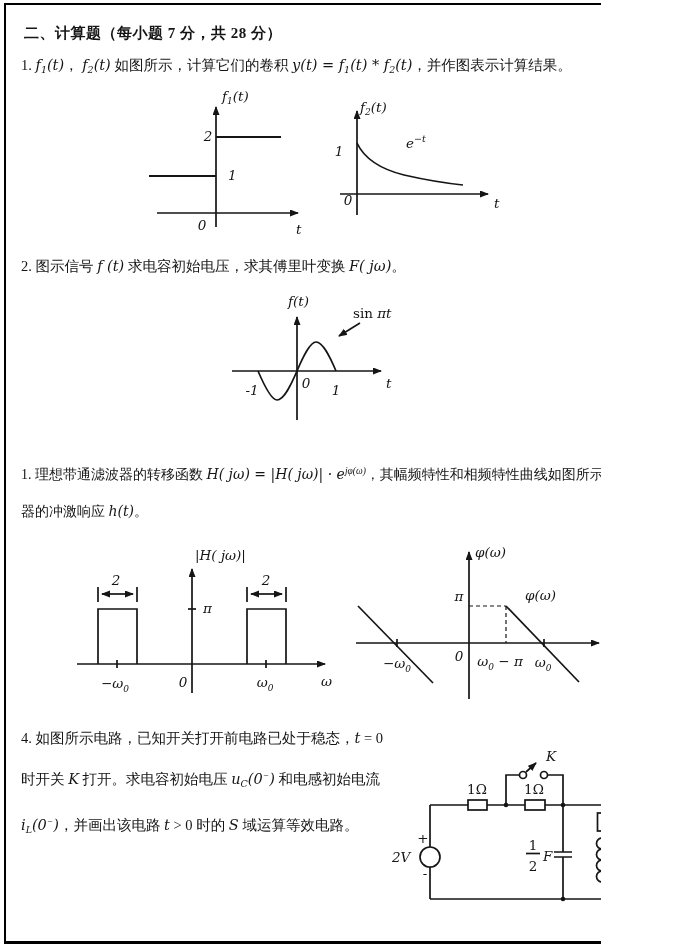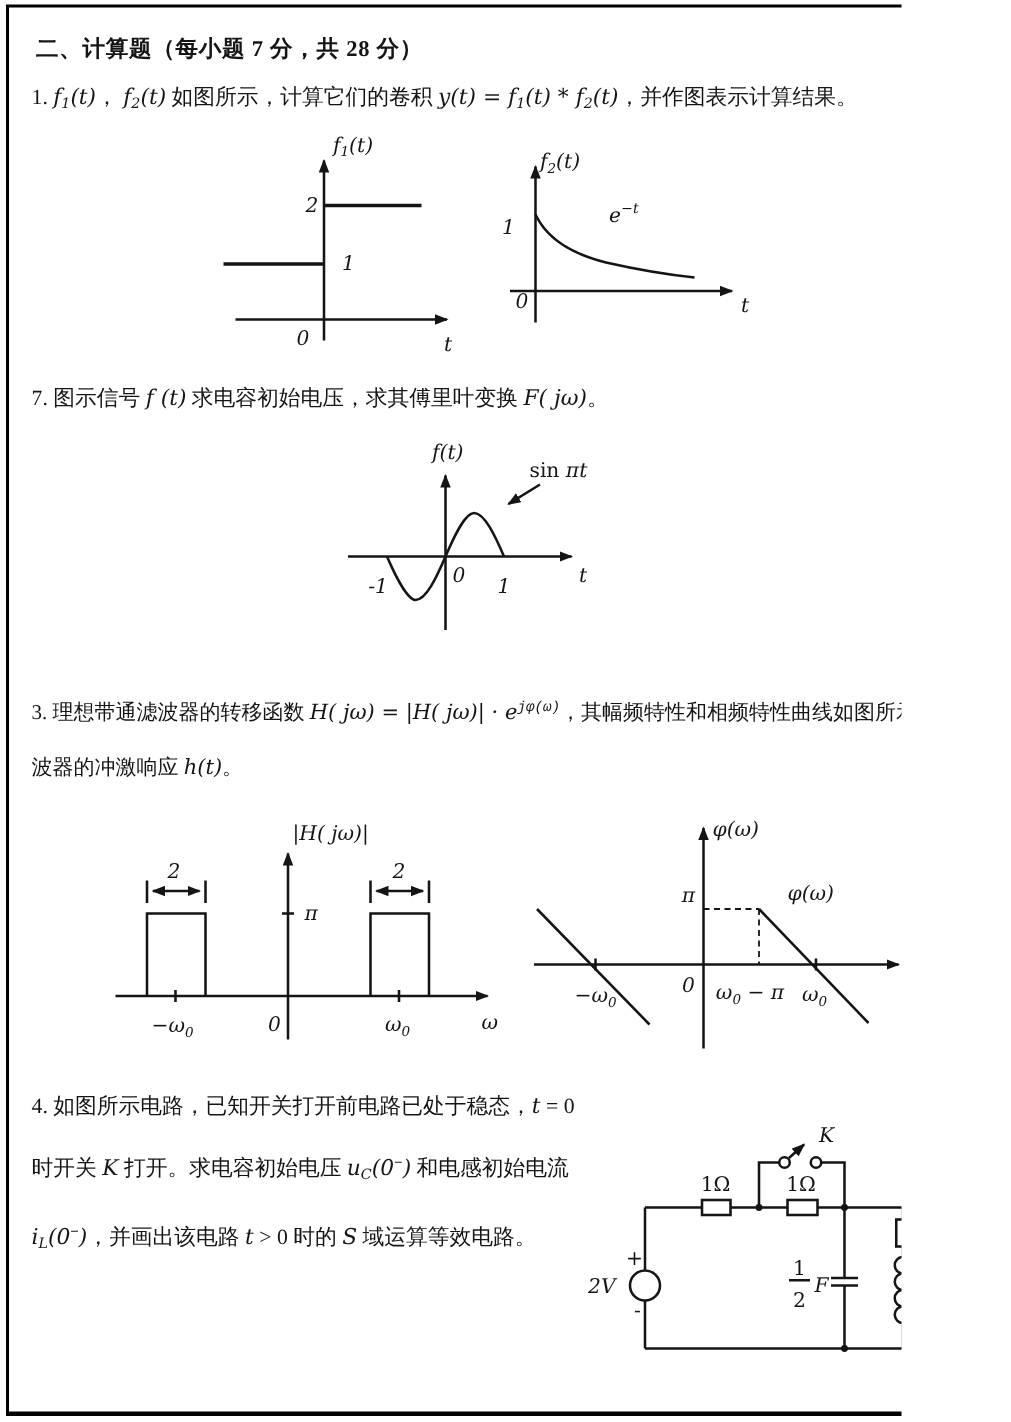--- a/index.html
+++ b/index.html
@@ -6,21 +6,21 @@
   #page{position:relative;width:601px;height:948px;background:#fff;overflow:hidden;
         font-family:"Liberation Serif","DejaVu Serif",serif;color:#151515;}
   .frame{position:absolute;left:4px;top:3px;width:662px;height:936px;
          border:2px solid #000;border-bottom-width:3px;pointer-events:none;}
   .p{position:absolute;font-size:14.5px;line-height:24px;color:#151515;}
   .hdr{font-weight:bold;font-size:15px;letter-spacing:.5px;}
   .wrap{line-height:37px;}
   .seg-cn{font-family:"Liberation Serif","DejaVu Serif",serif;}
   .seg-math{font-family:"DejaVu Serif","Liberation Serif",serif;font-style:italic;}
   .seg-sub{font-family:"DejaVu Serif",serif;font-style:italic;font-size:9.5px;vertical-align:-3px;}
-  .seg-sup{font-family:Liberation Mono, monospace;font-style:italic;font-size:9.5px;vertical-align:5px;}
+  .seg-sup{font-family:Liberation Serif, serif;font-style:italic;font-size:9.5px;vertical-align:5px;}
   svg{position:absolute;overflow:visible;}
   svg text{font-family:"DejaVu Serif","Liberation Serif",serif;fill:#151515;font-size:13.5px;}
   .it{font-style:italic;}
   .ln{stroke:#151515;stroke-width:1.7;fill:none;}
   .thick{stroke-width:2.2;}
   .dash{stroke:#151515;stroke-width:1.2;fill:none;stroke-dasharray:4,3;}
 </style>
 </head>
 <body>
 
@@ -55,36 +55,36 @@
     <text x="30" y="17" class="it" font-size="14.5"><tspan>f</tspan><tspan dy="3" font-size="9">2</tspan><tspan dy="-3">(t)</tspan></text>
     <line class="ln" x1="27" y1="120" x2="27" y2="16" marker-end="url(#ah)"></line>
     <line class="ln" x1="10" y1="99" x2="158" y2="99" marker-end="url(#ah)"></line>
     <path class="ln" stroke-width="1.8" d="M27,48 C34,63 50,74 74,80 C96,85 114,88 133,90"></path>
     <text x="9" y="61" class="it" text-anchor="middle">1</text>
     <text x="76" y="53" class="it"><tspan>e</tspan><tspan dy="-6" font-size="9.5">−t</tspan></text>
     <text x="18" y="110" class="it" text-anchor="middle">0</text>
     <text x="164" y="113" class="it" font-size="14.5">t</text>
   </svg>
 
-  <div class="p" style="left:21px;top:254px;width:636px;"><span class="seg-cn">7. 图示信号 </span><span class="seg-math">f (t)</span><span class="seg-cn"> 求电容初始电压，求其傅里叶变换 </span><span class="seg-math">F( jω)</span><span class="seg-cn">。</span></div>
+  <div class="p" style="left:21px;top:254px;width:636px;"><span class="seg-cn">2. 图示信号 </span><span class="seg-math">f (t)</span><span class="seg-cn"> 求电容初始电压，求其傅里叶变换 </span><span class="seg-math">F( jω)</span><span class="seg-cn">。</span></div>
 
   <svg style="left:228px;top:290px;" width="175" height="140">
     <text x="60" y="16" class="it" font-size="14.5">f(t)</text>
     <line class="ln" x1="69" y1="130" x2="69" y2="27" marker-end="url(#ah)"></line>
     <line class="ln" x1="4" y1="81" x2="153" y2="81" marker-end="url(#ah)"></line>
     <path class="ln" stroke-width="1.8" d="M30,81 C36,95 44,110 49,110 C56,110 63,95 69,81 C75,67 82,52 88,52 C95,52 102,67 108,81"></path>
     <text x="125" y="28"><tspan>sin </tspan><tspan class="it">πt</tspan></text>
     <line class="ln" stroke-width="1.4" x1="132" y1="33" x2="111" y2="46" marker-end="url(#ah)"></line>
     <text x="24" y="105" class="it" text-anchor="middle" font-size="12.5">-1</text>
     <text x="78" y="98" class="it" text-anchor="middle">0</text>
     <text x="108" y="105" class="it" text-anchor="middle">1</text>
     <text x="158" y="98" class="it" font-size="14.5">t</text>
   </svg>
 
-  <div class="p wrap" style="left:21px;top:453px;width:645px;font-size:14px;"><span class="seg-cn">3. 理想带通滤波器的转移函数 </span><span class="seg-math">H( jω) = |H( jω)| · e</span><span class="seg-sup">jφ(ω)</span><span class="seg-cn">，其幅频特性和相频特性曲线如图所示，求滤波器的冲激响应 </span><span class="seg-math">h(t)</span><span class="seg-cn">。</span></div>
+  <div class="p wrap" style="left:21px;top:453px;width:645px;font-size:14px;"><span class="seg-cn">1. 理想带通滤波器的转移函数 </span><span class="seg-math">H( jω) = |H( jω)| · e</span><span class="seg-sup">jφ(ω)</span><span class="seg-cn">，其幅频特性和相频特性曲线如图所示，求滤波器的冲激响应 </span><span class="seg-math">h(t)</span><span class="seg-cn">。</span></div>
 
   <svg style="left:35px;top:540px;" width="300" height="160">
     <text x="160" y="20" class="it" font-size="15">|H( jω)|</text>
     <line class="ln" x1="157" y1="153" x2="157" y2="29" marker-end="url(#ah)"></line>
     <line class="ln" x1="42" y1="124" x2="290" y2="124" marker-end="url(#ah)"></line>
     <path class="ln" stroke-width="1.8" d="M63,124 V69 H102 V124"></path>
     <path class="ln" stroke-width="1.8" d="M212,124 V69 H251 V124"></path>
     <line class="ln" x1="153" y1="69" x2="161" y2="69"></line>
     <text x="168" y="73" class="it">π</text>
     <line class="ln" stroke-width="1.2" x1="63" y1="47" x2="63" y2="62"></line>

